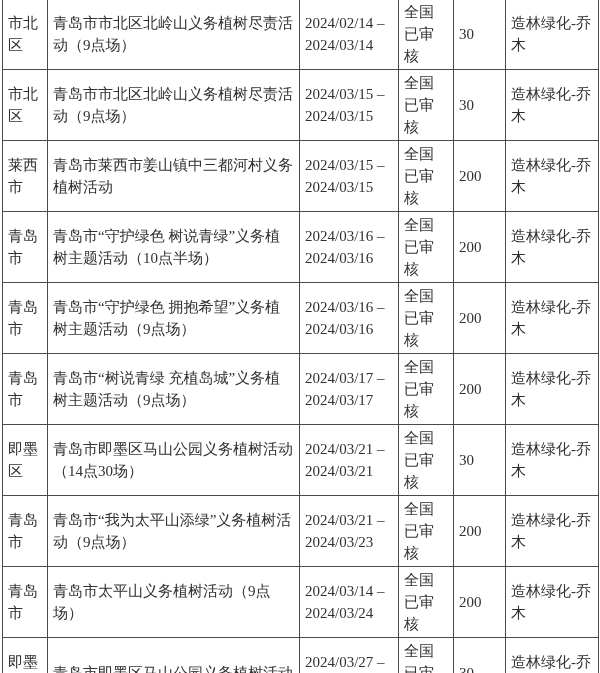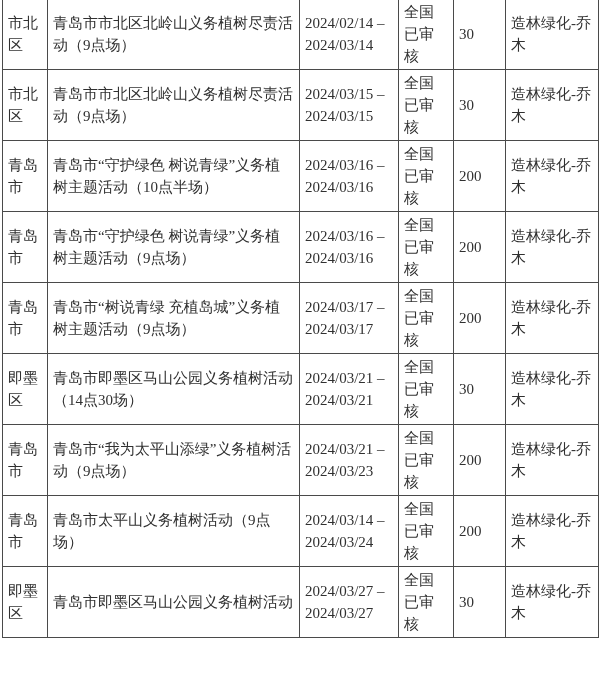--- a/index.html
+++ b/index.html
@@ -72,33 +72,41 @@
 
   <tr>
     <td class="cell-region">市北区</td>
     <td class="cell-activity">青岛市市北区北岭山义务植树尽责活动（9点场）</td>
     <td class="cell-dates">2024/03/15 – 2024/03/15</td>
     <td class="cell-status">全国已审核</td>
     <td class="cell-count">30</td>
     <td class="cell-type">造林绿化-乔木</td>
   </tr>
 
+  <tr>
+    <td class="cell-region">莱西市</td>
+    <td class="cell-activity">青岛市莱西市姜山镇中三都河村义务植树活动</td>
+    <td class="cell-dates">2024/03/15 – 2024/03/15</td>
+    <td class="cell-status">全国已审核</td>
+    <td class="cell-count">200</td>
+    <td class="cell-type">造林绿化-乔木</td>
+  </tr>
 
   <tr>
     <td class="cell-region">青岛市</td>
     <td class="cell-activity">青岛市“守护绿色 树说青绿”义务植树主题活动（10点半场）</td>
     <td class="cell-dates">2024/03/16 – 2024/03/16</td>
     <td class="cell-status">全国已审核</td>
     <td class="cell-count">200</td>
     <td class="cell-type">造林绿化-乔木</td>
   </tr>
 
   <tr>
     <td class="cell-region">青岛市</td>
-    <td class="cell-activity">青岛市“守护绿色 树说青绿”义务植树主题活动（9点场）</td>
+    <td class="cell-activity">青岛市“守护绿色 拥抱希望”义务植树主题活动（9点场）</td>
     <td class="cell-dates">2024/03/16 – 2024/03/16</td>
     <td class="cell-status">全国已审核</td>
     <td class="cell-count">200</td>
     <td class="cell-type">造林绿化-乔木</td>
   </tr>
 
   <tr>
     <td class="cell-region">青岛市</td>
     <td class="cell-activity">青岛市“树说青绿 充植岛城”义务植树主题活动（9点场）</td>
     <td class="cell-dates">2024/03/17 – 2024/03/17</td>

